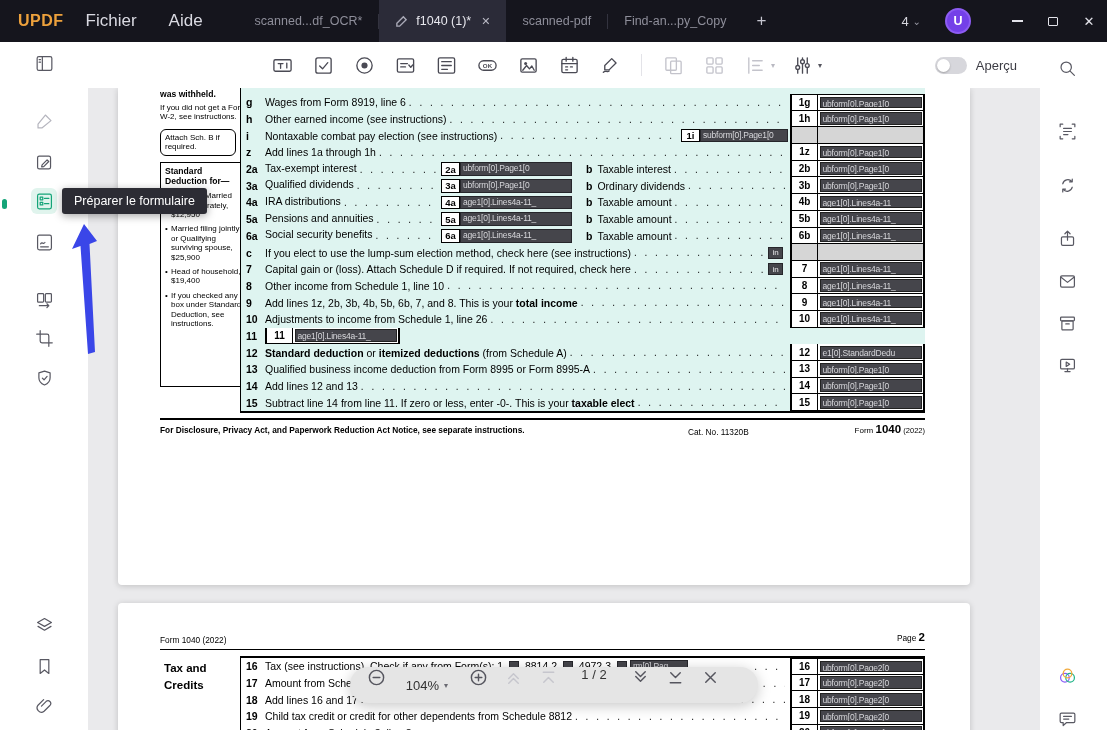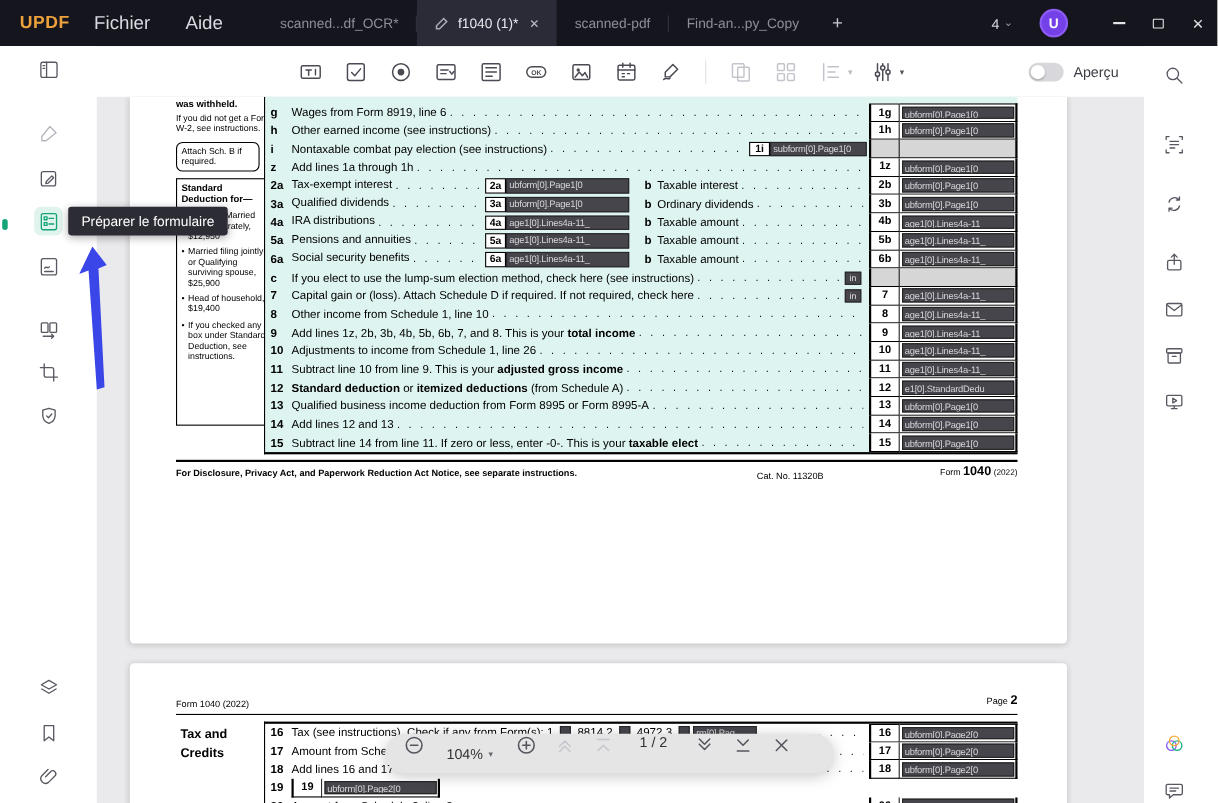--- a/index.html
+++ b/index.html
@@ -599,24 +599,20 @@
                 <span class="ft">Adjustments to income from Schedule 1, line 26</span>
                 <span class="leader"></span>
               </div>
               <span class="rn">10</span>
               <span class="rf">
                 <span class="fov">age1[0].Lines4a-11_</span>
               </span>
             </div>
             <div class="frow">
               <span class="fnumcol">11</span>
-              <div class="fbody">
-                <span class="ft">Subtract line 10 from line 9. This is your <b>adjusted gross income</b></span>
-                <span class="leader"></span>
-              </div>
               <span class="rn">11</span>
               <span class="rf">
                 <span class="fov">age1[0].Lines4a-11_</span>
               </span>
             </div>
             <div class="frow">
               <span class="fnumcol">12</span>
               <div class="fbody">
                 <span class="ft"><b>Standard deduction</b> or <b>itemized deductions</b> (from Schedule A)</span>
                 <span class="leader"></span>
@@ -708,20 +704,24 @@
                 <span class="ft">Add lines 16 and 17</span>
                 <span class="leader"></span>
               </div>
               <span class="rn">18</span>
               <span class="rf">
                 <span class="fov">ubform[0].Page2[0</span>
               </span>
             </div>
             <div class="frow">
               <span class="fnumcol">19</span>
+              <div class="fbody">
+                <span class="ft">Child tax credit or credit for other dependents from Schedule 8812</span>
+                <span class="leader"></span>
+              </div>
               <span class="rn">19</span>
               <span class="rf">
                 <span class="fov">ubform[0].Page2[0</span>
               </span>
             </div>
             <div class="frow">
               <span class="fnumcol">20</span>
               <div class="fbody">
                 <span class="ft">Amount from Schedule 3, line 8</span>
                 <span class="leader"></span>

